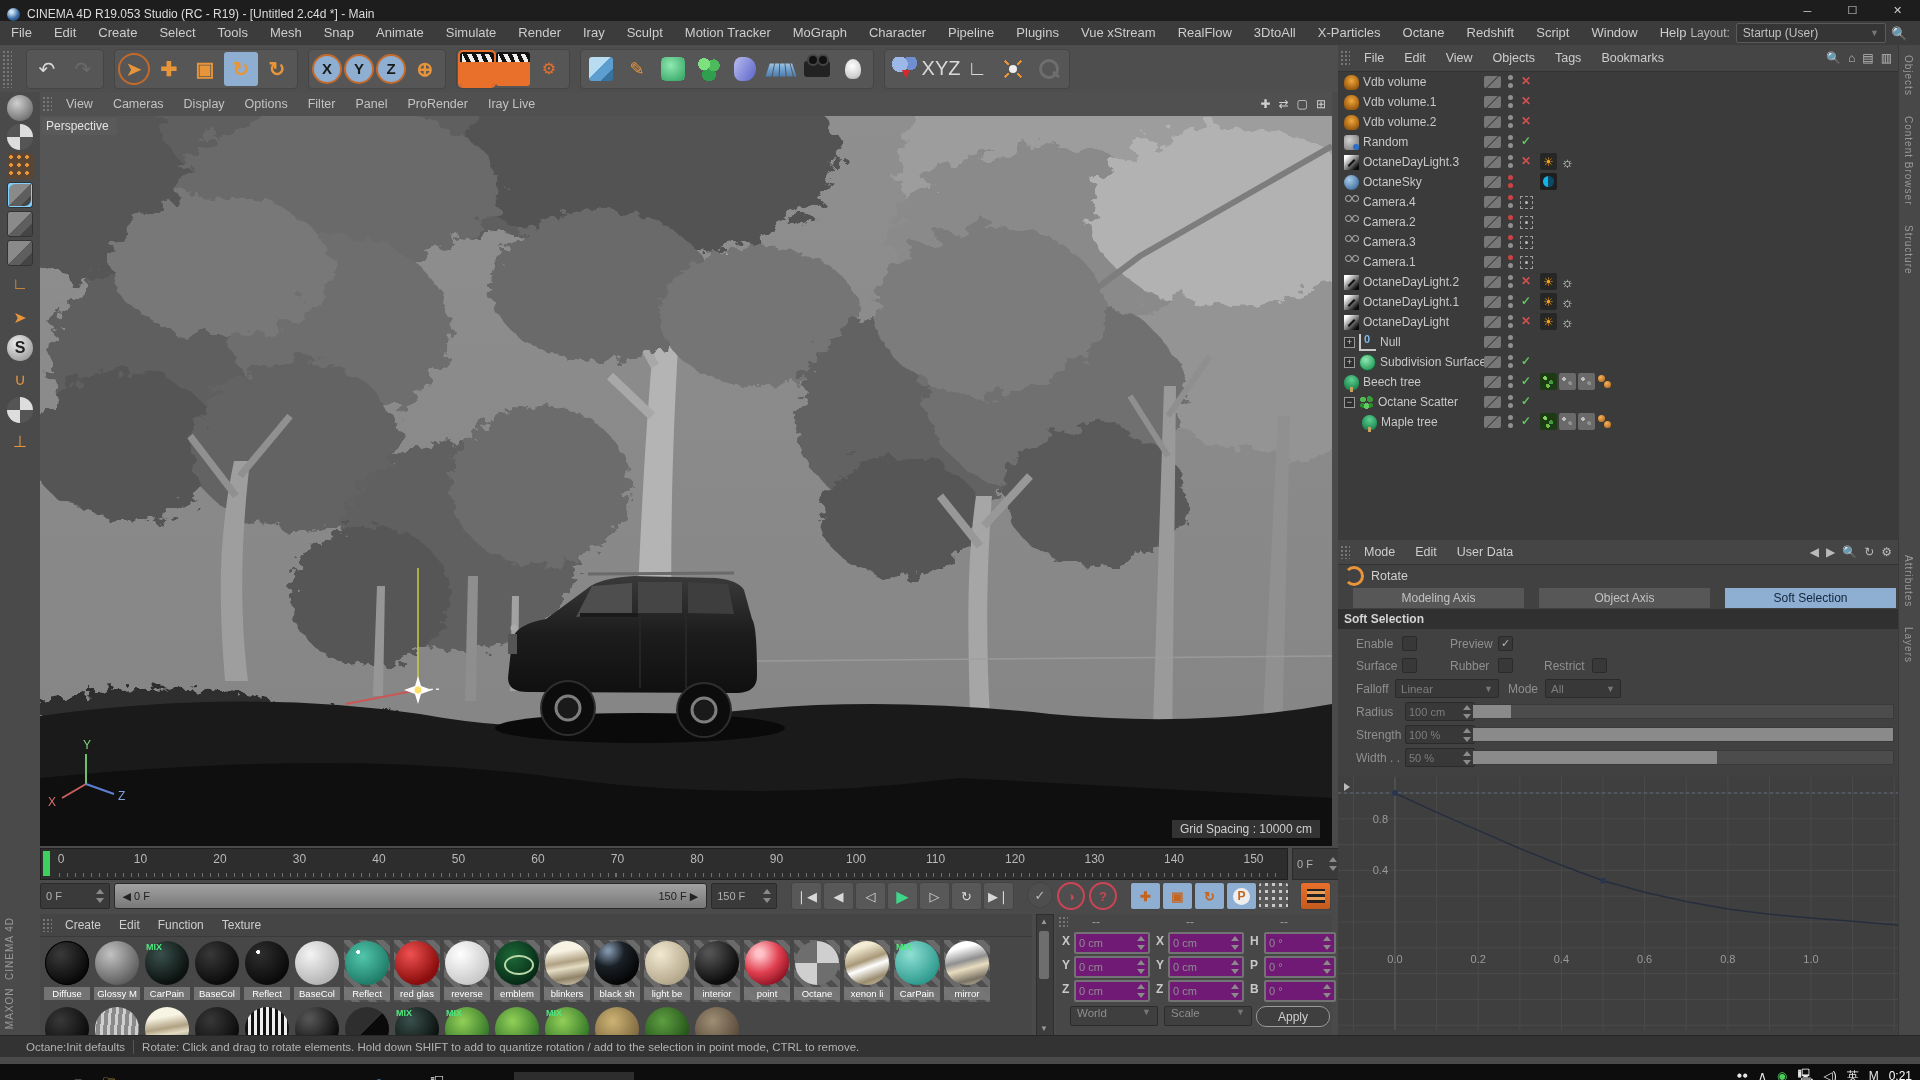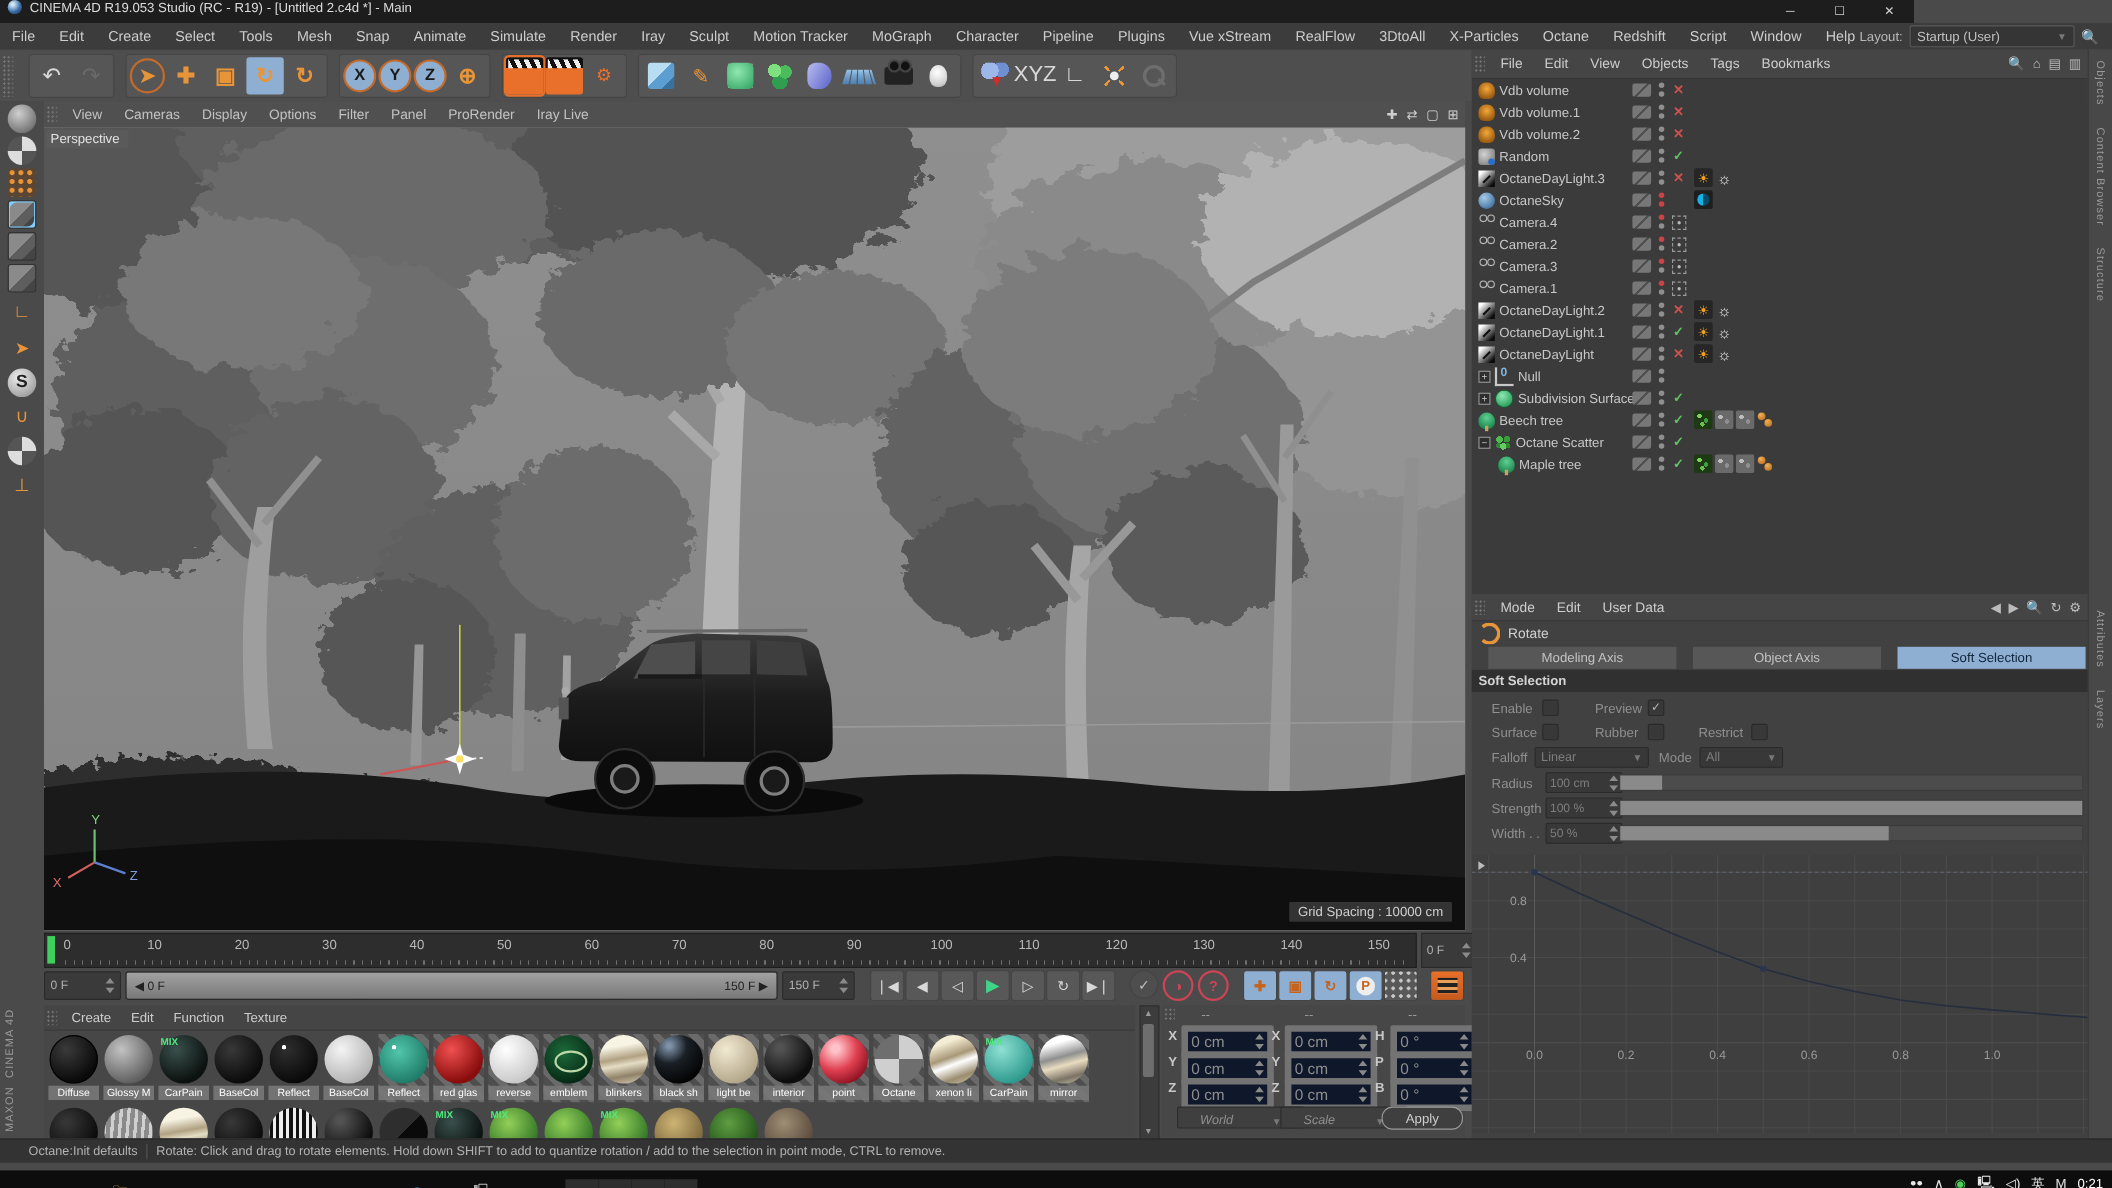--- a/index.html
+++ b/index.html
@@ -1,20 +1,20 @@
 <!DOCTYPE html>
 <html><head>
 <meta charset="utf-8">
 <style>
   html,body{margin:0;padding:0;background:#222;}
   .screen{position:relative;width:1920px;height:1080px;background:#4a4a4a;overflow:hidden;
     font-family:"Liberation Sans",sans-serif;color:#c8c8c8;font-size:12px;-webkit-user-select:none;}
   
-  .titlebar{position:absolute;left:0;top:0;width:1740px;height:21px;background:#1d1d1d;color:#dcdcdc;
-    display:flex;align-items:flex-start;font-size:12px;}
+  .titlebar{position:absolute;left:0;top:0;width:1920px;height:21px;background:#1d1d1d;color:#dcdcdc;
+    display:flex;align-items:flex-end;font-size:12px;}
   .appicon{width:13px;height:13px;border-radius:50%;margin:0 7px 0 7px;
     background:radial-gradient(circle at 35% 30%,#cfe4f4 10%,#3a6ea8 55%,#15273d);}
   .winbtns{position:absolute;right:0;top:0;height:21px;display:flex;}
   .winbtn{width:45px;height:21px;display:flex;align-items:center;justify-content:center;color:#cfcfcf;font-size:11px;}
   
   .menubar{position:absolute;left:0;top:21px;width:1920px;height:24px;background:#3c3c3c;
     display:flex;align-items:center;border-bottom:1px solid #2f2f2f;}
   .mi{padding:0 11px;font-size:13px;color:#cdcdcd;line-height:24px;}
   .layoutbox{position:absolute;right:12px;top:0;height:24px;display:flex;align-items:center;gap:6px;}
   .layout-dd{width:136px;height:18px;background:#353535;border:1px solid #5a5a5a;border-radius:2px;
@@ -159,24 +159,24 @@
   .m-green2{background:radial-gradient(circle at 40% 32%,#5f9e42,#1e4d16 78%);}
   .m-tan{background:radial-gradient(circle at 40% 32%,#cdb474,#77613a 78%);}
   .m-brown{background:radial-gradient(circle at 40% 32%,#9e8e74,#544538 78%);}
   .mscroll{position:absolute;left:1036px;top:914px;width:16px;height:121px;background:#3c3c3c;border:1px solid #2e2e2e;}
   .mscroll .thumb{position:absolute;left:2px;top:16px;width:10px;height:48px;background:#6e6e6e;border-radius:2px;}
   .mscroll .ar{position:absolute;left:0;width:14px;height:14px;color:#999;font-size:8px;text-align:center;line-height:14px;}
   
   .coords{position:absolute;left:1056px;top:914px;width:276px;height:121px;background:#474747;font-size:12px;}
   .chead{position:absolute;top:1px;color:#9a9a9a;}
   .clabel{position:absolute;color:#c8c8c8;font-weight:bold;}
-  .cfield{position:absolute;height:18px;background:#0f172a;border:6px solid #737373;border-radius:2px;color:#8e8e8e;
-    display:flex;align-items:center;justify-content:space-between;padding:0 3px;font-size:14px;}
+  .cfield{position:absolute;height:18px;background:#701a75;border:2px solid #737373;border-radius:2px;color:#8e8e8e;
+    display:flex;align-items:center;justify-content:space-between;padding:0 3px;font-size:11px;}
   .cdrop{position:absolute;height:18px;background:#3f3f3f;border:1px solid #2c2c2c;border-radius:2px;color:#8e8e8e;
-    display:flex;align-items:flex-end;justify-content:space-between;padding:0 20px;font-size:11.5px;font-style:italic;}
+    display:flex;align-items:flex-start;justify-content:space-between;padding:0 6px;font-size:11.5px;}
   .capply{position:absolute;height:19px;border:1px solid #9a9a9a;border-radius:10px;color:#cfcfcf;
     display:flex;align-items:center;justify-content:center;font-size:12px;background:#3f3f3f;}
   
   .om{position:absolute;left:1338px;top:45px;width:560px;height:495px;background:#3b3b3b;}
   .pmenu{height:26px;display:flex;align-items:center;background:#454545;border-bottom:1px solid #333;}
   .pmenu .mi{font-size:12.5px;padding:0 10px;}
   .pmenu-icons{position:absolute;right:6px;top:0;height:26px;display:flex;align-items:center;gap:7px;color:#bbb;font-size:12px;}
   .om-list{position:relative;}
   .om-row{position:relative;height:20px;}
   .om-left{position:absolute;left:6px;top:0;height:20px;display:flex;align-items:center;gap:4px;}

